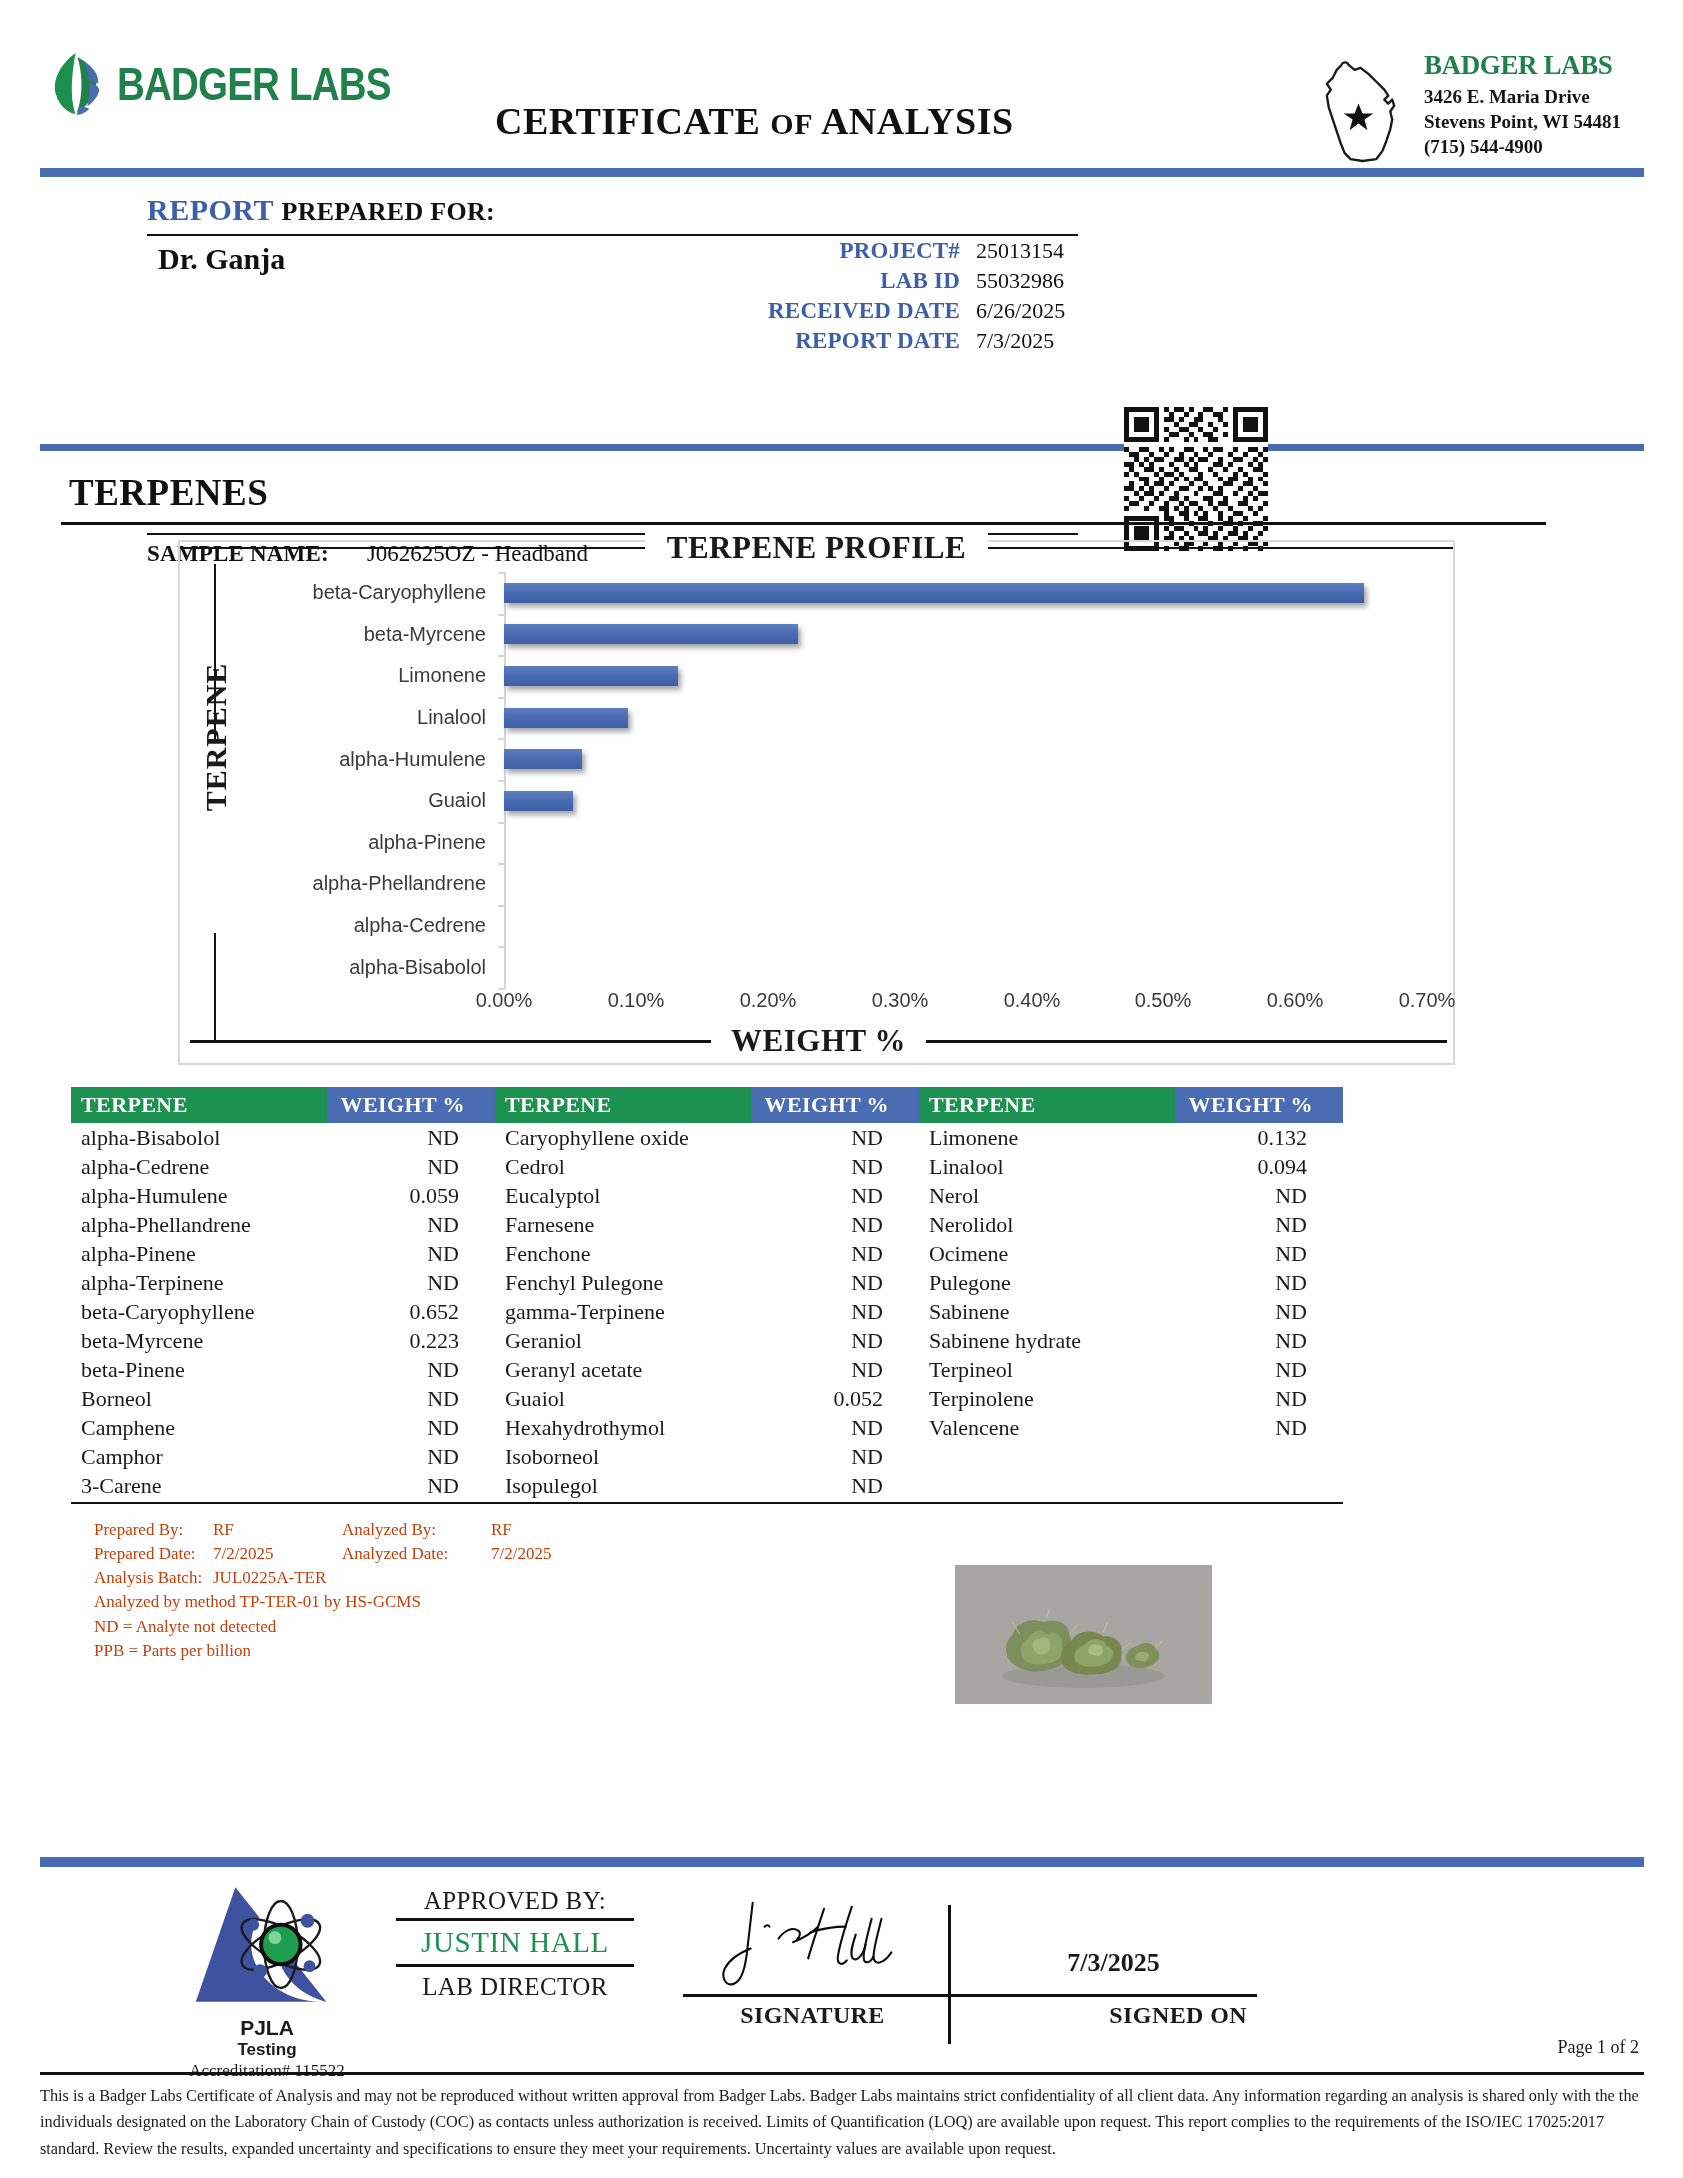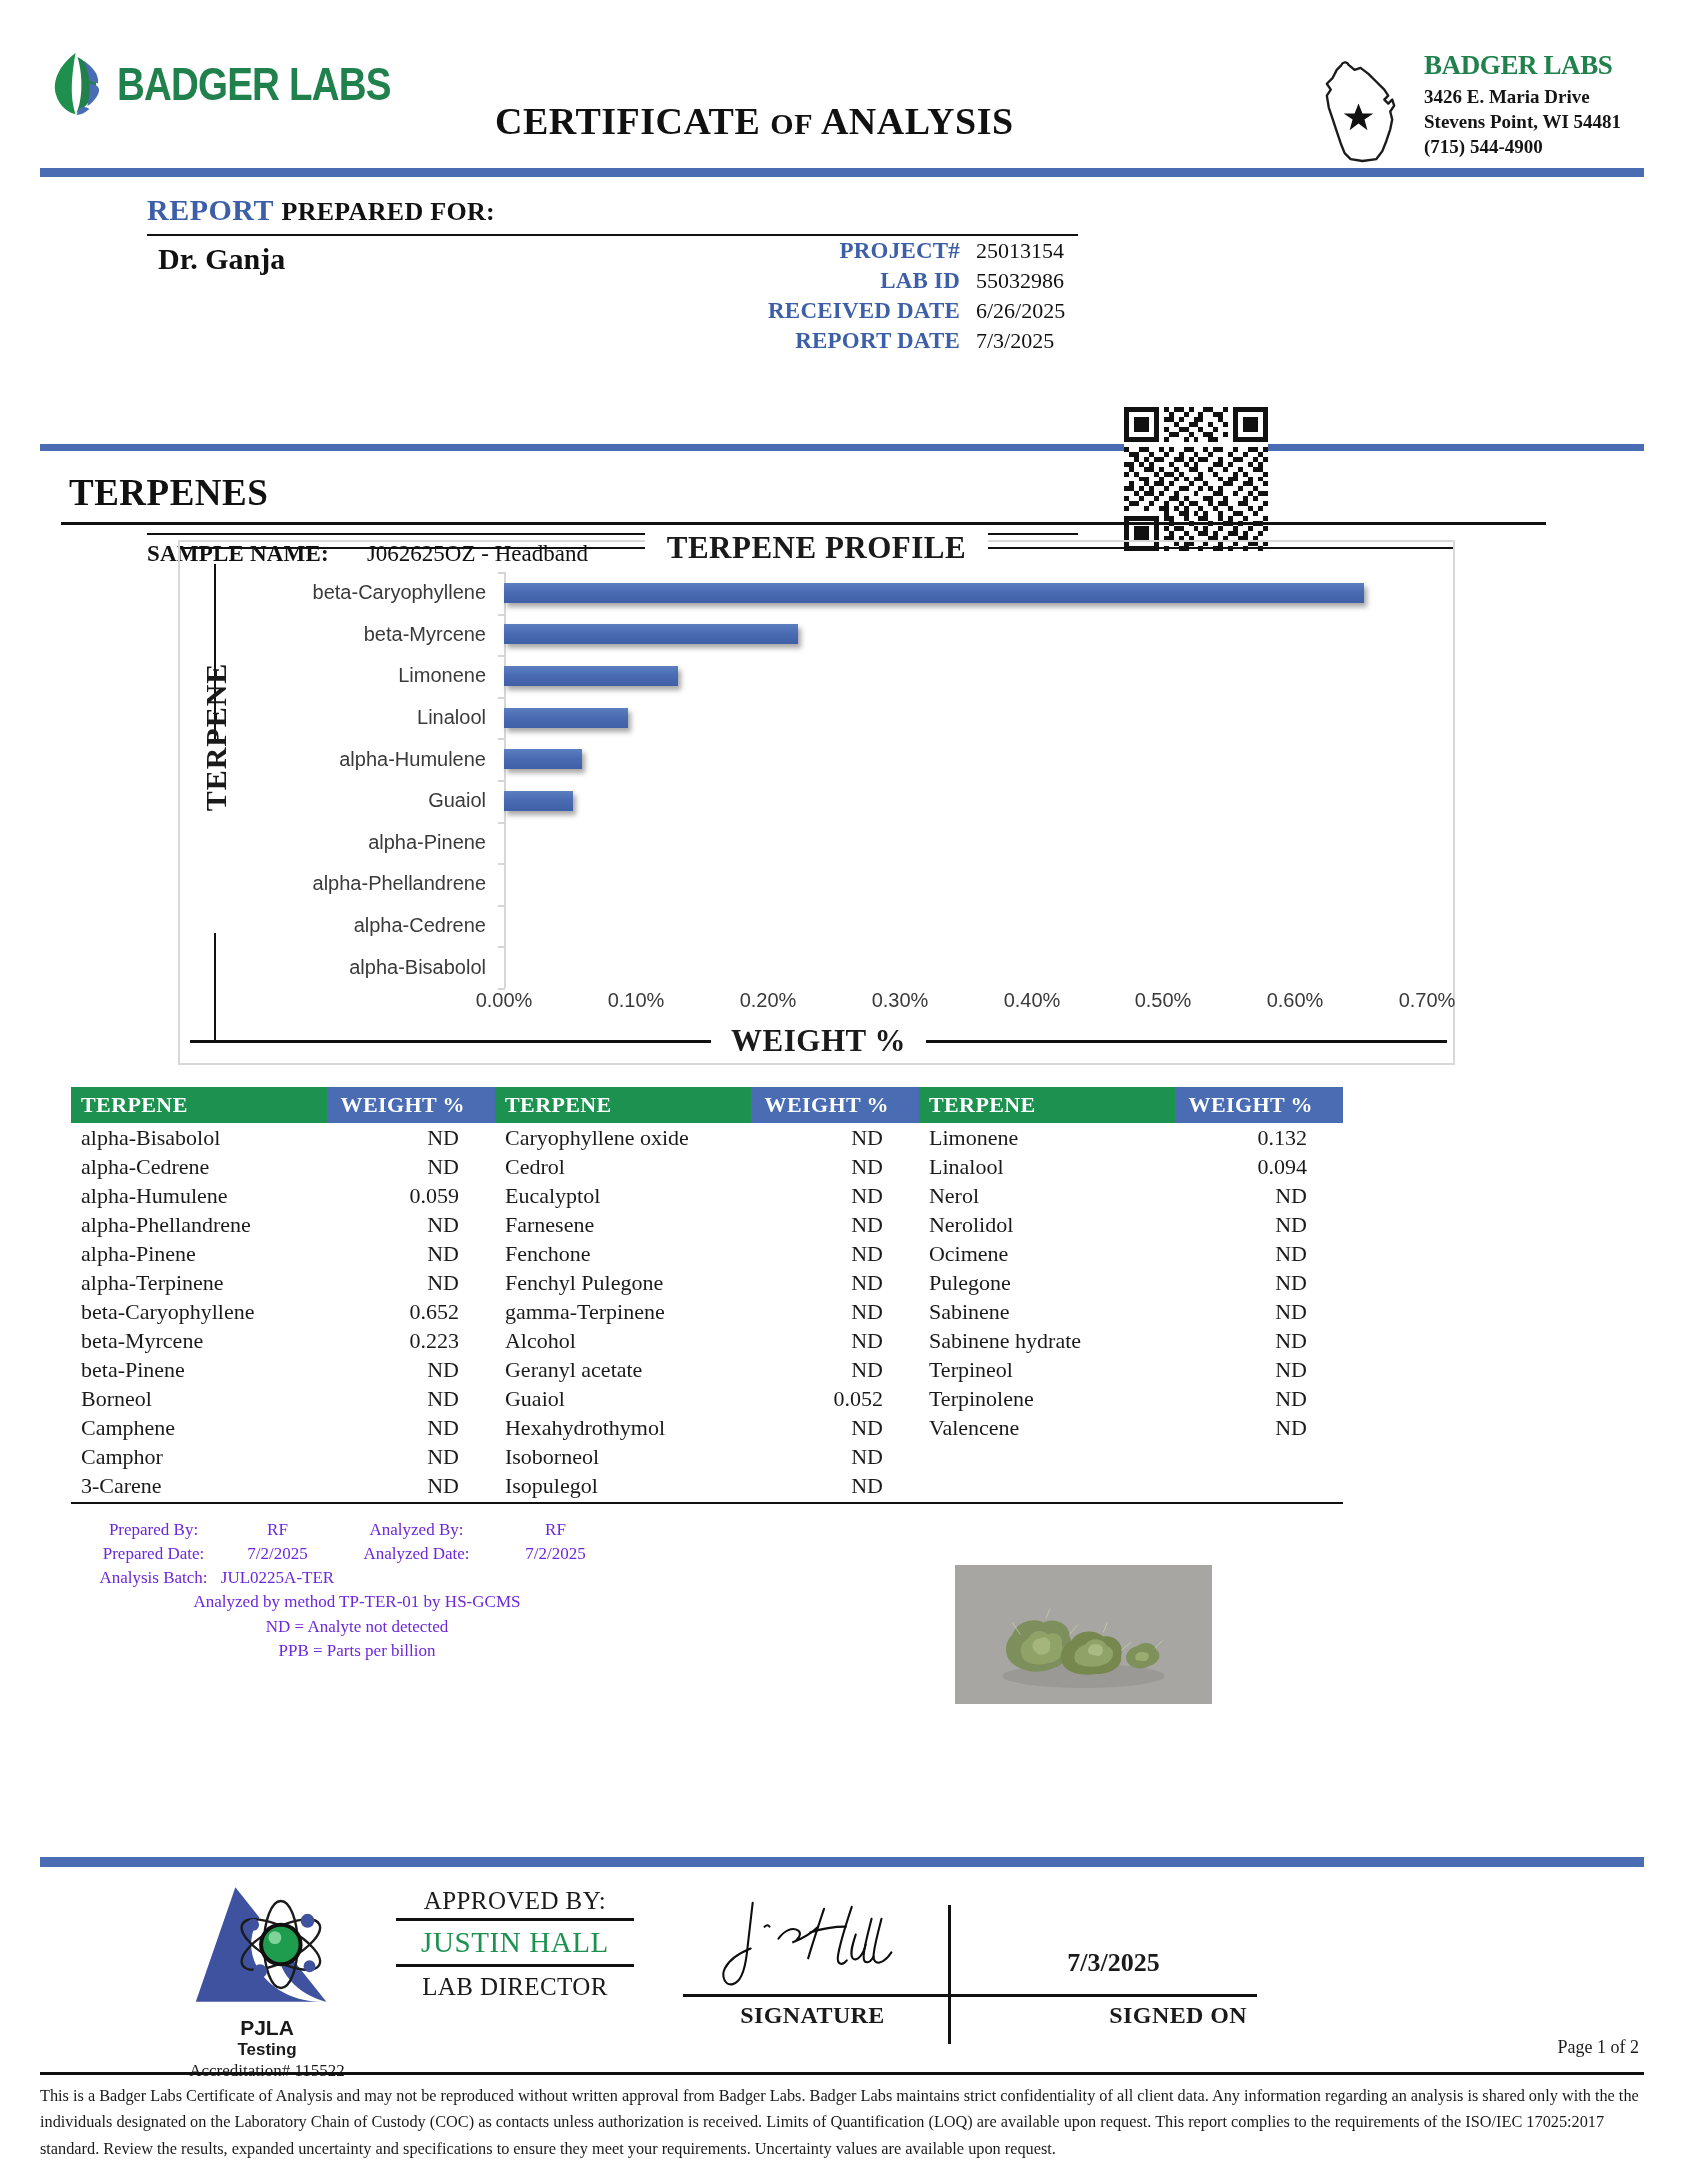--- a/index.html
+++ b/index.html
@@ -149,21 +149,21 @@
     padding:5px 10px; text-align:left; letter-spacing:0.4px;
   }
   #results th.name-col { background:#1d9150; width:208px; }
   #results th.wt-col { background:#4a6cb3; width:117px; text-align:right; padding-right:30px; }
   #results td { font-size:22px; padding:1.5px 10px; color:#1a1a1a; }
   #results td.wt { text-align:right; padding-right:36px; }
   #results .tbl-bottom { height:2px; background:#111; margin-top:2px; }
 
   
   #notes-area { position:relative; margin:10px 0 0 0; height:178px; }
-  #notes { position:absolute; left:94px; top:4px; font-size:17px; line-height:1.42; color:#6d28d9;text-align:center; }
+  #notes { position:absolute; left:94px; top:4px; font-size:17px; line-height:1.42; color:#c2410c; }
   #notes .nrow { display:flex; }
   #notes .nk { width:119px; }
   #notes .nv { width:129px; }
   #notes .nk2 { width:149px; }
   #sample-photo {
     position:absolute; left:955px; top:51px; width:257px; height:139px;
     background:#a6a5a2; overflow:hidden;
   }
 
   
@@ -692,21 +692,21 @@
           <td>beta-Caryophyllene</td>
           <td class="wt">0.652</td>
           <td>gamma-Terpinene</td>
           <td class="wt">ND</td>
           <td>Sabinene</td>
           <td class="wt">ND</td>
         </tr>
         <tr>
           <td>beta-Myrcene</td>
           <td class="wt">0.223</td>
-          <td>Alcohol</td>
+          <td>Geraniol</td>
           <td class="wt">ND</td>
           <td>Sabinene hydrate</td>
           <td class="wt">ND</td>
         </tr>
         <tr>
           <td>beta-Pinene</td>
           <td class="wt">ND</td>
           <td>Geranyl acetate</td>
           <td class="wt">ND</td>
           <td>Terpineol</td>

